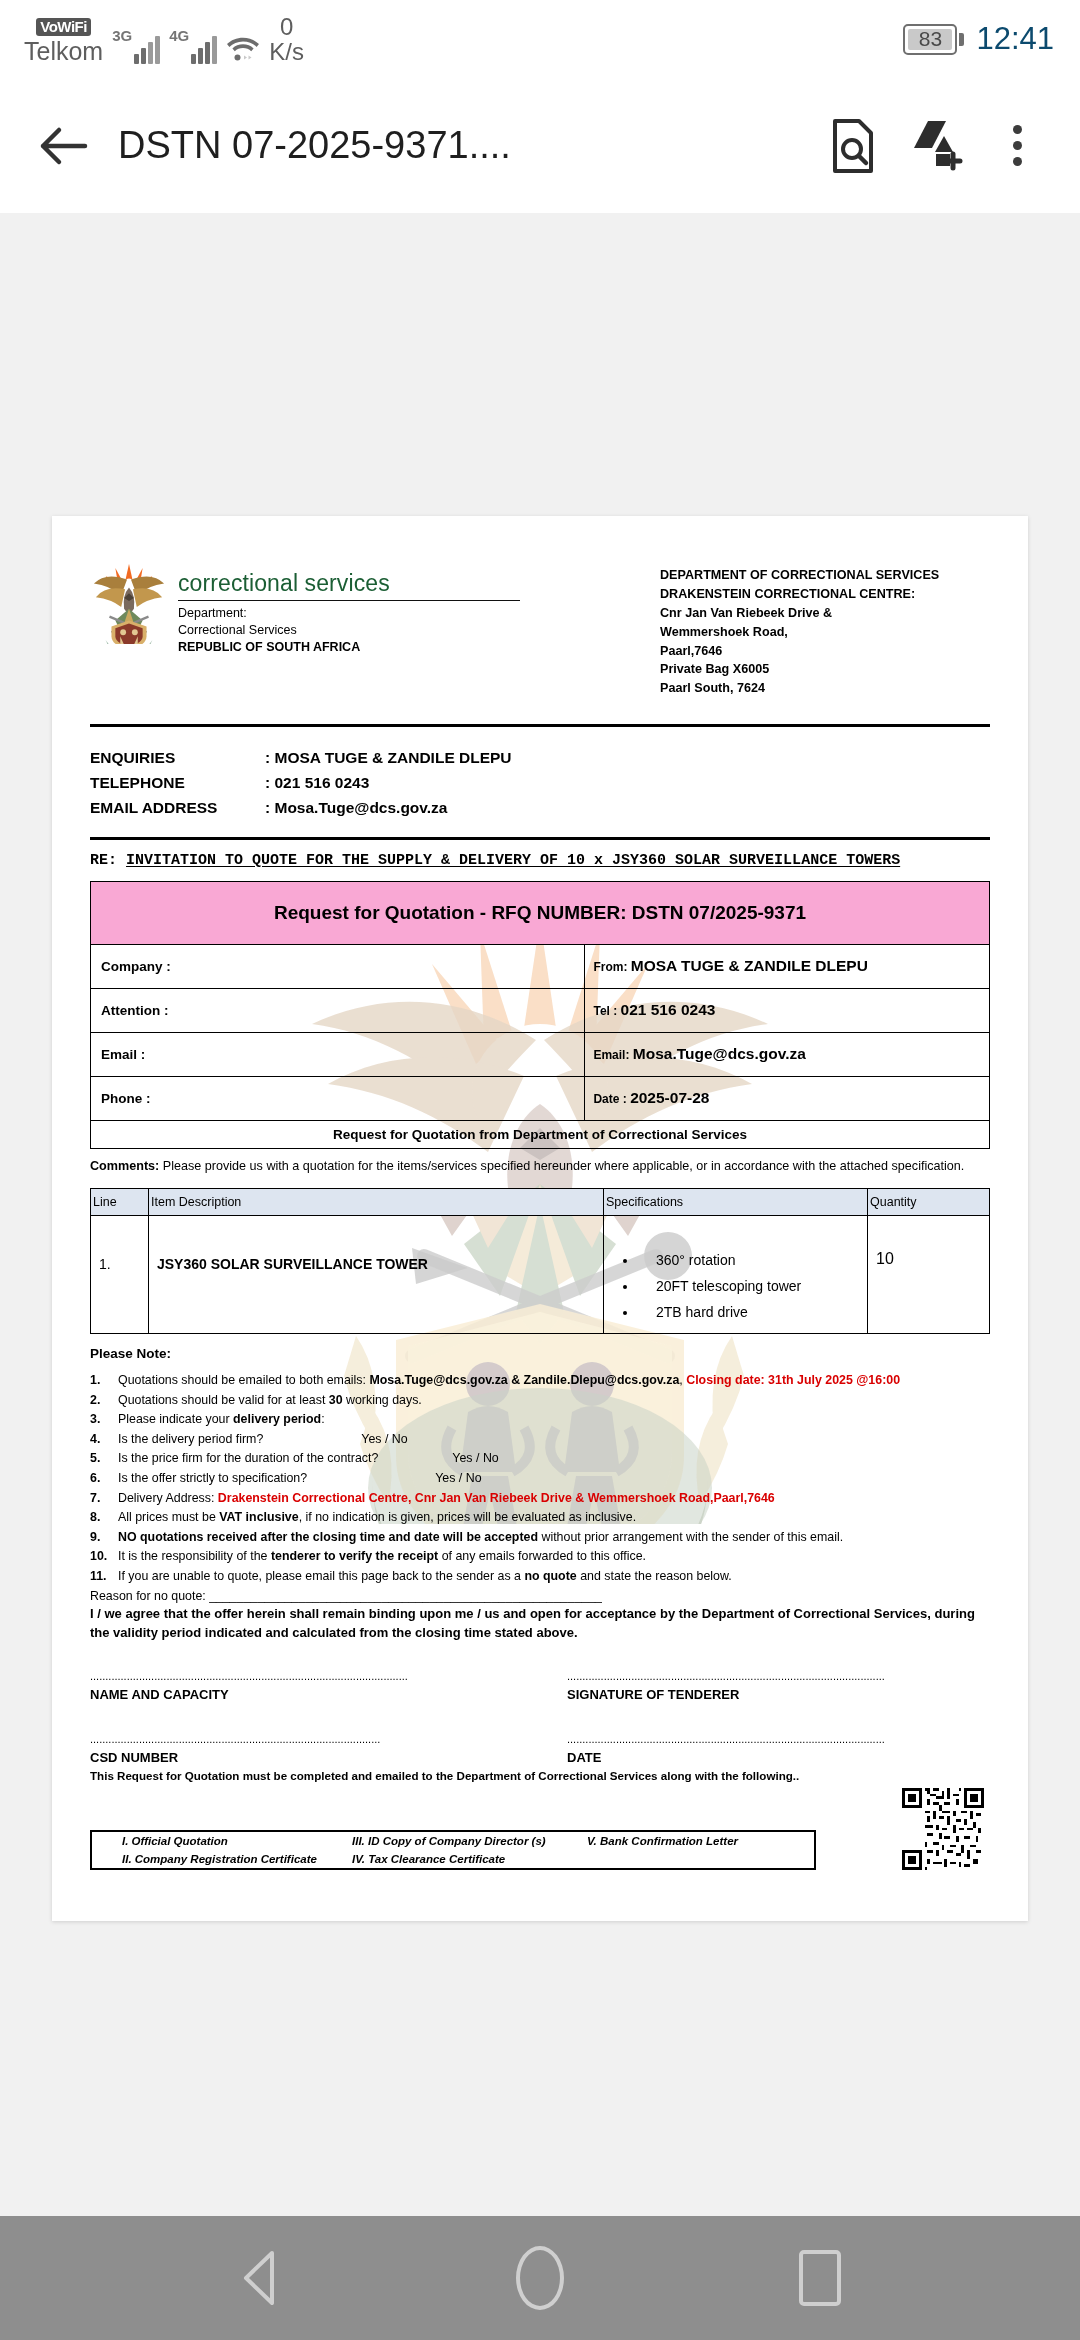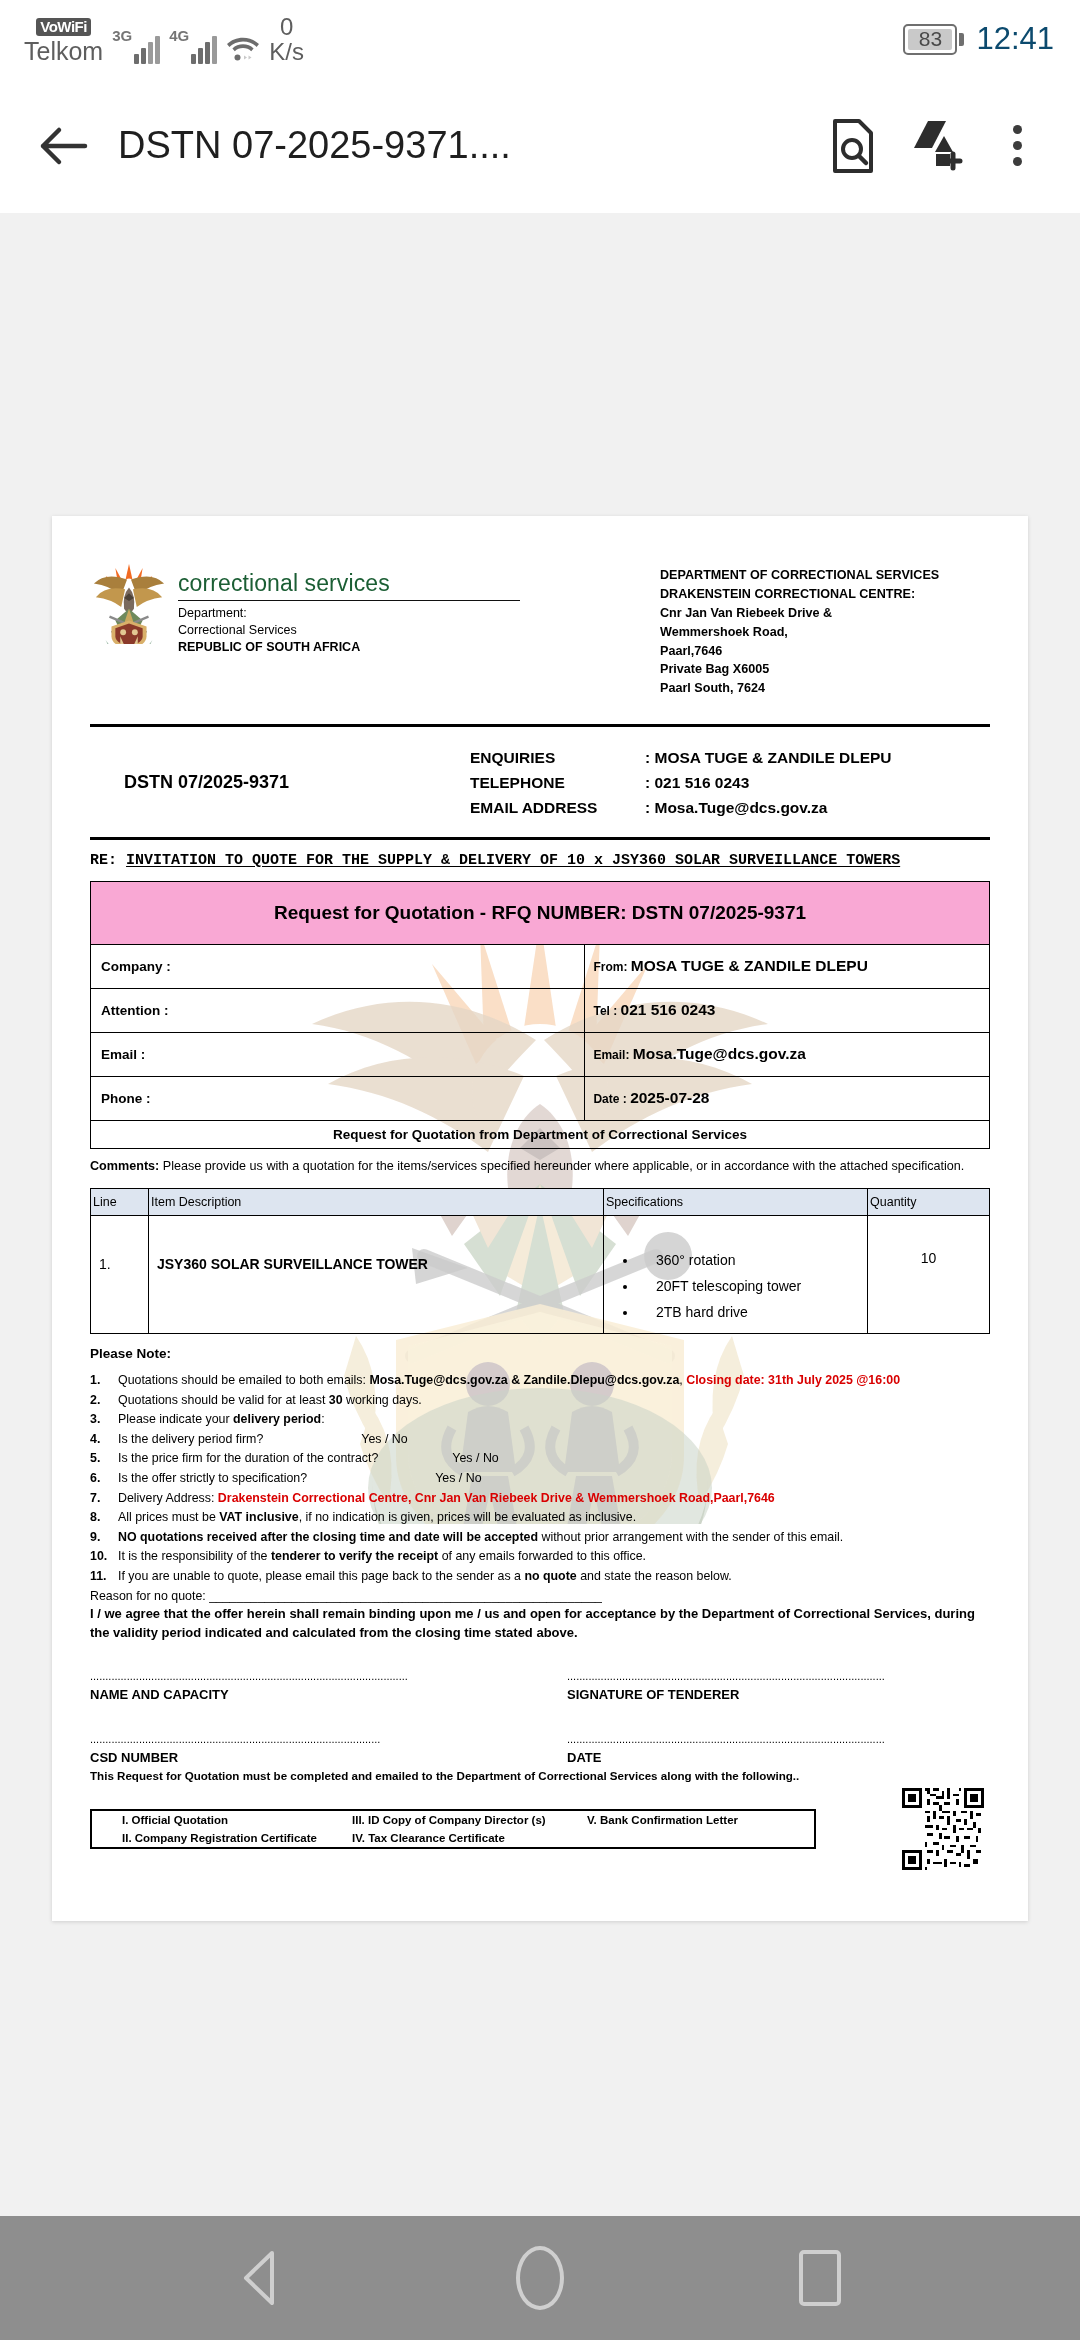--- a/index.html
+++ b/index.html
@@ -141,21 +141,21 @@
   .itbl{ border:1.2px solid #000; margin-top:2px;}
   .itbl th,.itbl td{ border:1.2px solid #000; font-size:12.5px; padding:4px 8px; text-align:left; vertical-align:top;}
   .itbl thead th{ background:#dde5f0; font-weight:normal; font-size:12.5px; padding:6px 2px;}
   .itbl .c-line{ width:58px; }
   .itbl .c-desc{ width:455px; }
   .itbl .c-spec{ width:none; }
   .itbl .c-qty{ width:122px; }
   .itbl tbody td{ height:118px; }
   .itbl .line-no{ font-size:14px; padding-top:40px;}
   .itbl .desc{ font-weight:bold; font-size:14px; padding-top:40px;margin-top:23px;}
-  .itbl .qty{ font-size:14px; padding-top:34px;text-align:center;}
+  .itbl .qty{ font-size:16px; padding-top:34px;}
   .itbl ul{ margin:28px 0 0 26px; }
   .itbl li{ font-size:14px; line-height:1.85; padding-left:18px;}
 
   
   .pnote-title{ font-size:13.5px; font-weight:bold; padding:12px 0 10px 0;}
   .pn-list{ list-style:none; }
   .pn-list li{
     font-size:12.4px; line-height:1.58; position:relative; padding-left:28px;
   }
   .pn-list li .num{ position:absolute; left:0; font-weight:bold; }
@@ -171,21 +171,21 @@
   .sig-col{ width:47%; }
   .dotline{
     font-size:11px; color:#000; letter-spacing:0px; overflow:hidden;
     white-space:nowrap; height:14px; line-height:14px;
   }
   .sig-label2{ font-size:13px; font-weight:bold; padding-top:4px;}
   .sig-block2{ padding-top:30px; }
   .csd-note{ font-size:11.6px; font-weight:bold; padding-top:4px;}
 
   
-  .docs-wrap{ display:flex; justify-content:space-between; align-items:center; padding-top:6px;}
+  .docs-wrap{ display:flex; justify-content:space-between; align-items:flex-end; padding-top:6px;font-style:italic;}
   .docs-tbl{ width:726px; border:2px solid #000; }
   .docs-tbl td{ font-size:11.5px; padding:3px 6px; font-weight:bold;}
   .docs-tbl .c1{ width:255px; padding-left:30px;}
   .docs-tbl .c2{ width:235px; }
   .qr{ width:82px; height:82px; flex:none; margin-right:6px;}
 
   
   .navbar{
     position:absolute; bottom:0; left:0; width:1080px; height:124px;
     background:#8e8e8e; display:flex; align-items:center; justify-content:center;
@@ -402,23 +402,20 @@
               <div>Wemmershoek Road,</div>
               <div>Paarl,7646</div>
               <div>Private Bag X6005</div>
               <div>Paarl South, 7624</div>
             </div>
         </div>
 
         <div class="hr-thick"></div>
 
         <div class="enq">
-          <div class="enq-left">
-            <span class="rfq-no">DSTN 07/2025-9371</span>
-          </div>
           <div class="enq-right">
               <div><span class="lab">ENQUIRIES</span><span>: MOSA TUGE &amp; ZANDILE DLEPU</span></div>
               <div><span class="lab">TELEPHONE</span><span>: 021 516 0243</span></div>
               <div><span class="lab">EMAIL ADDRESS</span><span>: Mosa.Tuge@dcs.gov.za</span></div>
             </div>
         </div>
 
         <div class="hr-thick2"></div>
 
         <div class="re-line">

